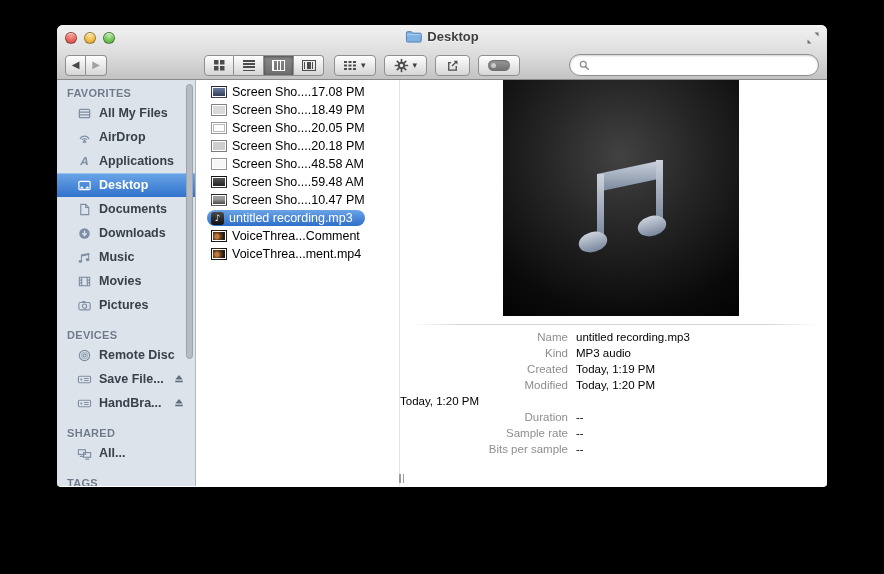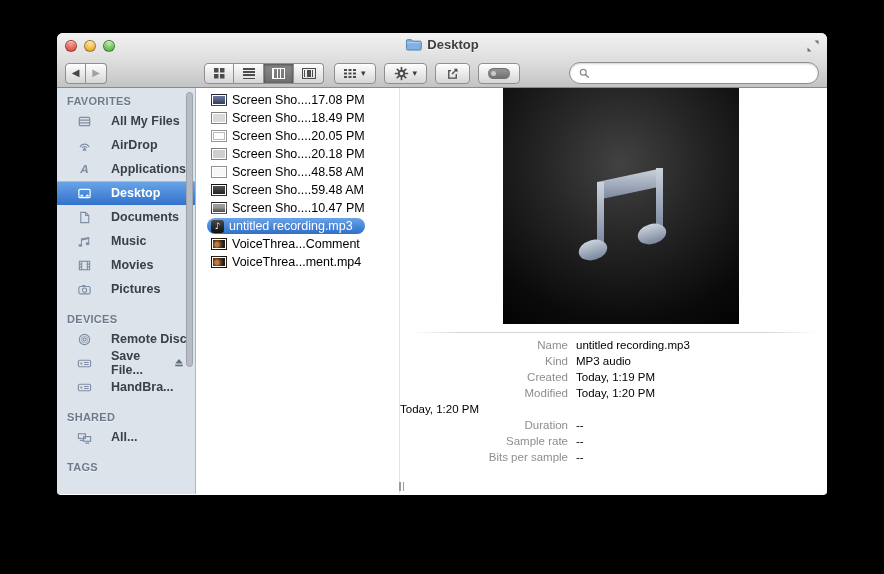--- a/index.html
+++ b/index.html
@@ -1,19 +1,19 @@
 <!DOCTYPE html>
 <html><head>
 <meta charset="utf-8">
 <style>
   * { margin:0; padding:0; box-sizing:border-box; }
   html,body { width:884px; height:574px; background:#000; overflow:hidden;
     font-family:"Liberation Sans","DejaVu Sans",sans-serif; }
 
-  .window { position:absolute; left:57px; top:33px; width:770px; height:462px;
+  .window { position:absolute; left:57px; top:25px; width:770px; height:462px;
     border-radius:6px 6px 4px 4px; overflow:hidden; background:#fff;
     box-shadow:0 12px 30px rgba(0,0,0,.65), 0 0 0 1px rgba(0,0,0,.55); }
 
   
   .chrome { height:55px; background:linear-gradient(#f2f2f2 0%,#dcdcdc 55%,#c3c3c3 100%);
     border-bottom:1px solid #8a8a8a; position:relative; }
   .titlebar { height:25px; position:relative; }
   .traffic { position:absolute; left:8px; top:7px; display:flex; gap:7px; }
   .tl { width:12px; height:12px; border-radius:50%; border:1px solid rgba(0,0,0,.35);
     box-shadow:inset 0 1px 1px rgba(255,255,255,.7); }
@@ -70,21 +70,21 @@
 
   
   .content { display:flex; height:406px; position:relative; background:#7f1d1d; }
 
   .sidebar { width:139px; background:#dde3ea; border-right:1px solid #b2b7bf;
     position:relative; padding-top:7px; overflow:hidden; flex:none; }
   .side-header { font-size:11px; font-weight:bold; color:#6e7a8c; letter-spacing:.3px;
     padding:0 0 1px 10px; height:14px; text-shadow:0 1px 0 rgba(255,255,255,.5); }
   .side-section { margin-bottom:0; }
   .side-section + .side-section { margin-top:12px; }
-  .side-item { height:24px; display:flex; align-items:center; gap:19px; padding-left:20px;
+  .side-item { height:24px; display:flex; align-items:center; gap:7px; padding-left:20px;
     font-size:12.5px; font-weight:bold; color:#38404a; cursor:default; }
   .side-item .sicon { width:15px; height:15px; color:#7e8ea4; flex:none; }
   .side-item.selected { background:linear-gradient(#6aa6e8,#3172cb); color:#fff;
     box-shadow:inset 0 1px 0 rgba(255,255,255,.3); }
   .side-item.selected .sicon { color:#fff; }
   .eject { width:12px; height:12px; margin-left:auto; margin-right:10px; color:#5f6d80; flex:none; }
   .side-scrollbar { position:absolute; right:2px; top:4px; width:7px; height:275px;
     border-radius:4px; background:#b6bbc4; border:1px solid #9da3ad; }
 
   .list-col { width:204px; border-right:1px solid #e3e3e3; padding-top:3px; position:relative;
@@ -346,20 +346,26 @@
               <span>Desktop</span>
             </div>
 
             <div class="side-item">
               <svg class="sicon">
                 <use href="#documents-icon"></use>
               </svg>
               <span>Documents</span>
             </div>
 
+            <div class="side-item">
+              <svg class="sicon">
+                <use href="#downloads-icon"></use>
+              </svg>
+              <span>Downloads</span>
+            </div>
 
             <div class="side-item">
               <svg class="sicon">
                 <use href="#music-icon"></use>
               </svg>
               <span>Music</span>
             </div>
 
             <div class="side-item">
               <svg class="sicon">

